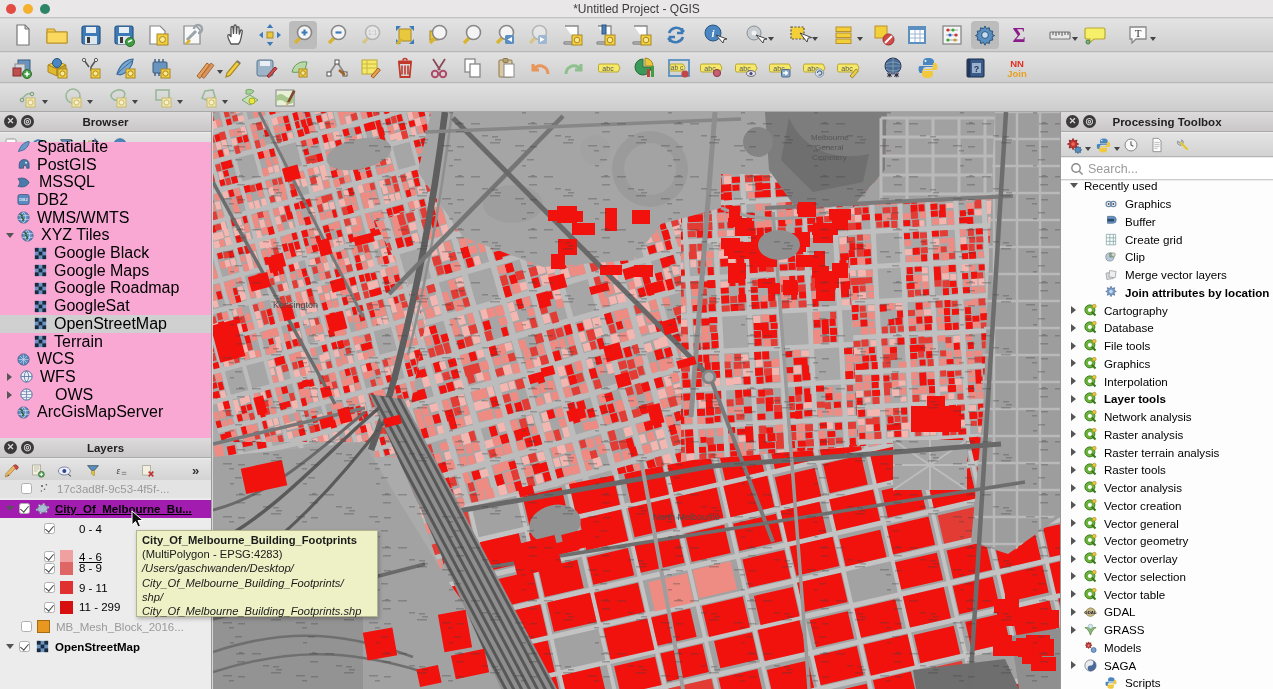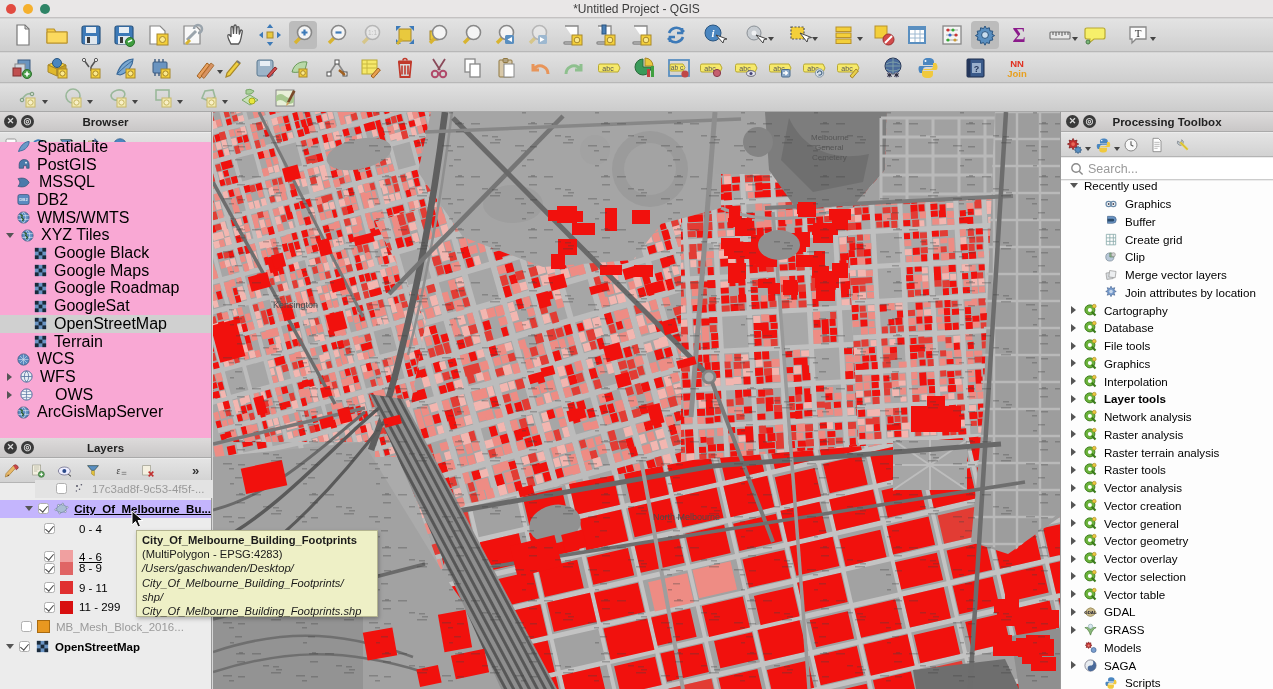--- a/index.html
+++ b/index.html
@@ -801,34 +801,34 @@
             <text x="8" y="16" font-size="14" font-style="italic" fill="#333" text-anchor="middle" font-family="Liberation Serif">ε</text>
             <path d="M13,14 h7 M13,17 h7" stroke="#666" stroke-width="1"></path>
           </svg></span>
         <span class="pt" style="left:140px"><svg width="16" height="16" viewBox="0 0 24 24">
             <rect x="4" y="4" width="12" height="14" fill="#f4f0e0" stroke="#998"></rect>
             <path d="M13,13 l7,7 m0,-7 l-7,7" stroke="#c03030" stroke-width="2.4"></path>
           </svg></span>
         <span class="pt" style="left:192px;font-size:13px;font-weight:bold;color:#333">»</span>
       </div>
       <div style="position:absolute;left:0;top:46px;width:100%;height:205px;background:#ececec;font-size:11.5px">
-        <div class="trow" style="left:0;top:-4px;width:100%;background:#e3e3e3;margin-left:35px;">
+        <div class="trow" style="left:0;top:-4px;width:100%;background:#e3e3e3;">
           <span style="width:21px;display:inline-block"></span>
           <span class="cb"></span>
           <span style="display:inline-flex;width:20px">
             <svg width="15" height="15" viewBox="0 0 24 24">
               <circle cx="8" cy="8" r="1.6" fill="#556"></circle>
               <circle cx="15" cy="6" r="1.3" fill="#556"></circle>
               <circle cx="12" cy="13" r="1.2" fill="#556"></circle>
               <circle cx="7" cy="16" r="1.1" fill="#556"></circle>
             </svg>
           </span>
           <span style="color:#9a9a9a;font-weight:500">17c3ad8f-9c53-4f5f-...</span>
         </div>
-        <div class="trow" style="left:0;top:16px;width:100%;background:#c4b5fd;justify-content:flex-end;">
+        <div class="trow" style="left:0;top:16px;width:100%;background:#a21caf;">
           <span class="tw arr-d" style="margin-left:6px;margin-right:5px"></span>
           <span class="cb on"></span>
           <span style="display:inline-flex;width:20px">
             <svg width="15" height="15" viewBox="0 0 24 24">
               <path d="M3,14 l4,-7 7,-2 7,5 -3,7 -9,2 z" fill="#aabdd4" stroke="#667a94"></path>
               <circle cx="7" cy="7" r="1.5" fill="#fff" stroke="#667a94"></circle>
               <circle cx="14" cy="5" r="1.5" fill="#fff" stroke="#667a94"></circle>
               <circle cx="21" cy="10" r="1.5" fill="#fff" stroke="#667a94"></circle>
               <circle cx="18" cy="17" r="1.5" fill="#fff" stroke="#667a94"></circle>
               <circle cx="9" cy="19" r="1.5" fill="#fff" stroke="#667a94"></circle>
@@ -1265,21 +1265,21 @@
           <span style="margin-left:2px;font-weight:500">Merge vector layers</span>
         </div>
         <div class="trow" style="left:0;top:102.5px;width:100%">
           <span style="display:inline-block;width:43px"></span>
           <span style="display:inline-flex;width:19px">
             <svg width="14" height="14" viewBox="0 0 24 24">
               <path d="M12,2 l2,4 4.5,-1.5 -1.5,4.5 4,2 -4,2 1.5,4.5 -4.5,-1.5 -2,4 -2,-4 -4.5,1.5 1.5,-4.5 -4,-2 4,-2 -1.5,-4.5 4.5,1.5 z" fill="#7a9ece" stroke="#3a5a8a"></path>
               <circle cx="12" cy="11" r="3" fill="#c8d8ec"></circle>
             </svg>
           </span>
-          <span style="margin-left:2px;font-weight:400">Join attributes by location</span>
+          <span style="margin-left:2px;font-weight:700">Join attributes by location</span>
         </div>
         <div class="trow" style="left:0;top:120.2px;width:100%">
           <span class="tw arr-r" style="margin-left:10px;margin-right:7px"></span>
           <span style="display:inline-flex;width:19px">
             <svg width="15" height="15" viewBox="0 0 24 24">
               <circle cx="11" cy="11" r="8" fill="#6ab23a" stroke="#3a7a1a" stroke-width="1.5"></circle>
               <circle cx="11" cy="11" r="3.2" fill="#fff"></circle>
               <path d="M14,14 l6,6" stroke="#3a7a1a" stroke-width="3.4"></path>
               <circle cx="18" cy="5" r="3" fill="#e8c93e" stroke="#a8882a"></circle>
             </svg>

